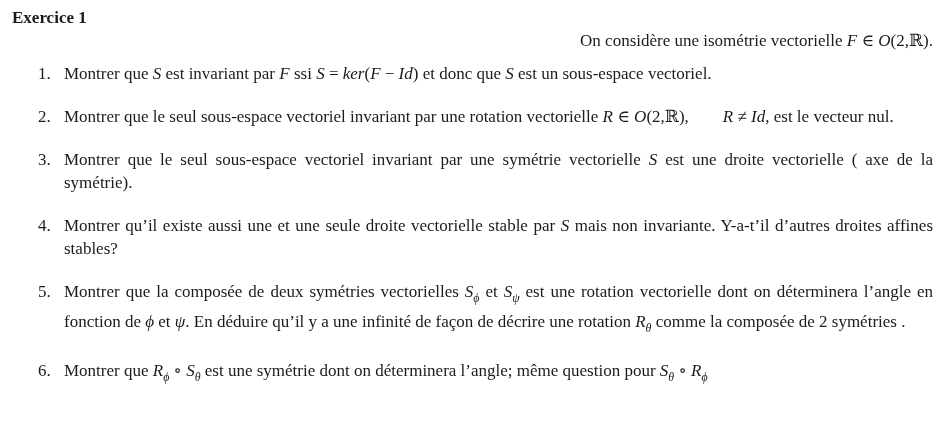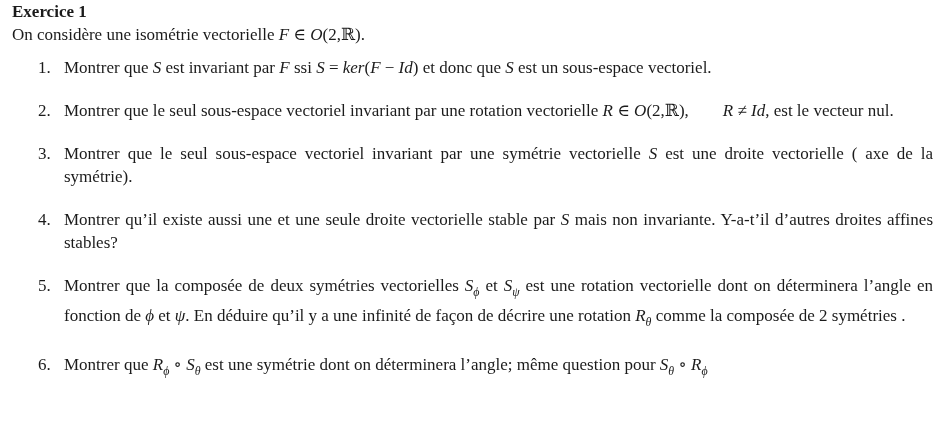--- a/index.html
+++ b/index.html
@@ -6,23 +6,23 @@
   html, body { background: #ffffff; }
   body {
     width: 943px;
     height: 427px;
     font-family: "Liberation Serif", "DejaVu Serif", serif;
     font-size: 17px;
     line-height: 23px;
     color: #1b1b1b;
     overflow: hidden;
   }
-  .doc { padding: 0 10px 0 12px; }
+  .doc { padding: 6px 10px 0 12px; }
   .title { font-size: 17px; font-weight: bold; line-height: 23px; }
-  .intro { line-height: 23px; }
+  .intro { line-height: 23px; text-align: right; }
   .items { list-style: none; margin-top: 10px; padding-left: 52px; }
   .item {
     position: relative;
     text-align: justify;
     margin-bottom: 20px;
   }
   .item:last-child { margin-bottom: 0; }
   .num { position: absolute; left: -26px; top: 0; }
   
   .s-p  { }

